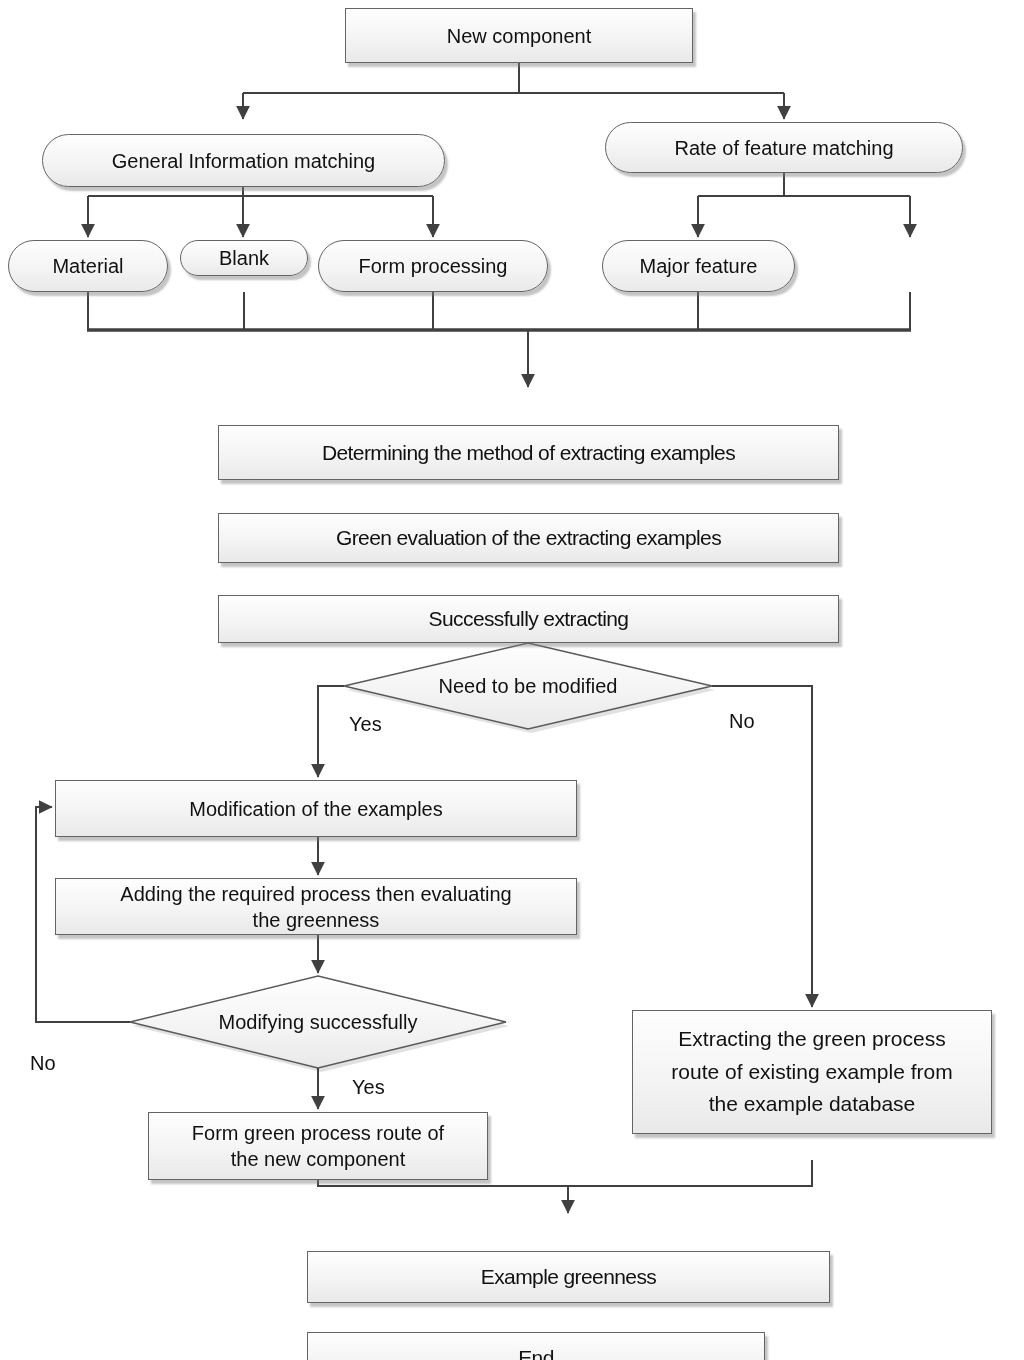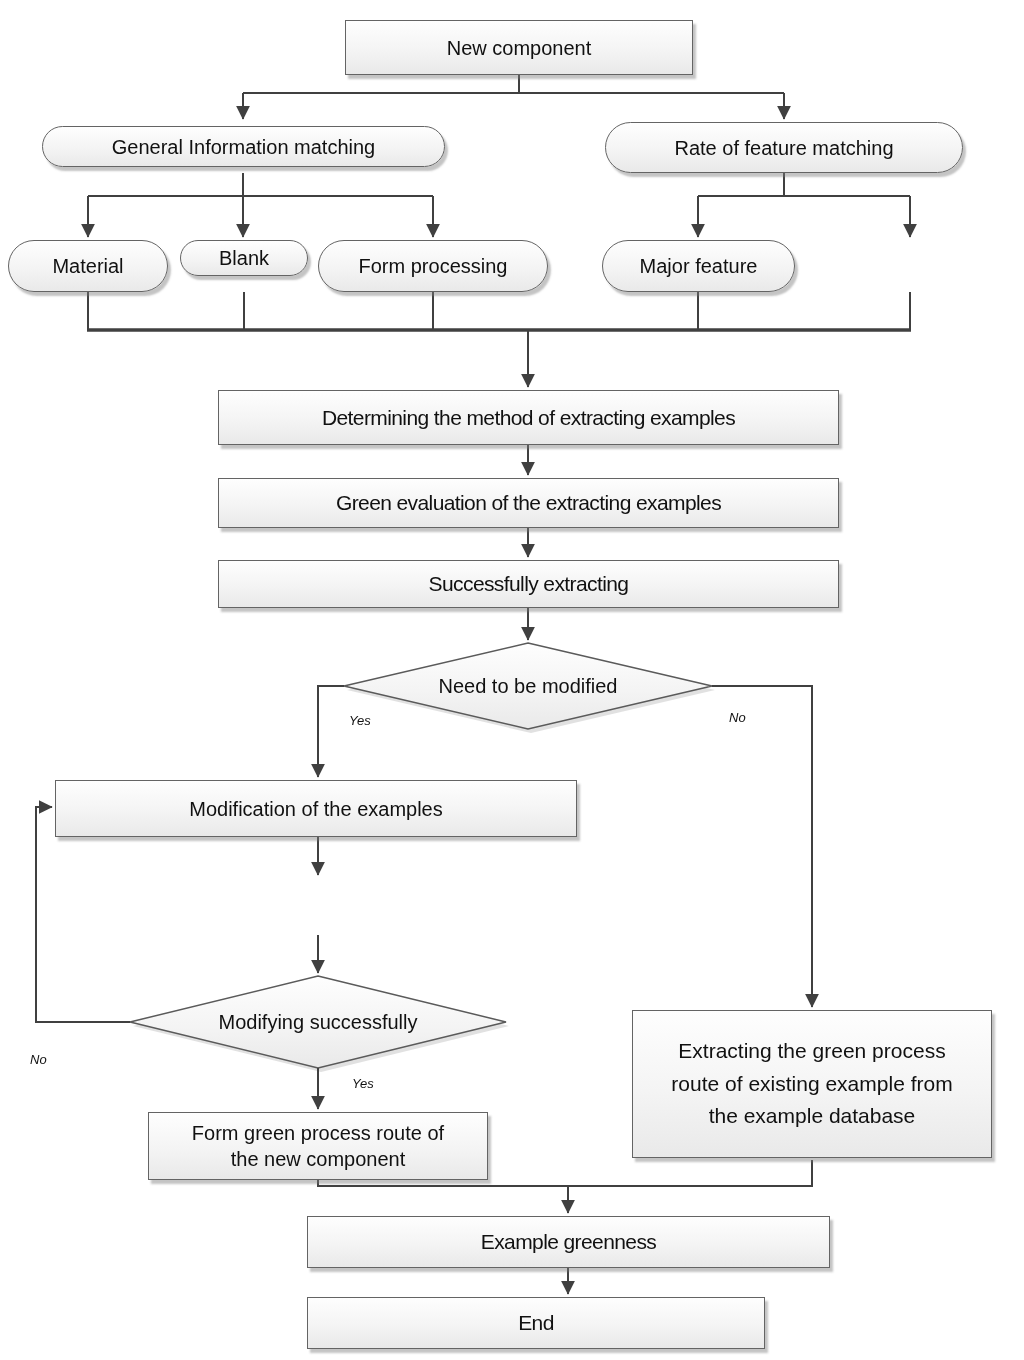--- a/index.html
+++ b/index.html
@@ -12,26 +12,26 @@
   .node{
     position:absolute;box-sizing:border-box;
     display:flex;align-items:center;justify-content:center;
     text-align:center;white-space:pre-line;
     background:linear-gradient(180deg,#fefefe 0%,#f4f4f4 55%,#e9e9e9 100%);
     border:1.5px solid #646464;
     box-shadow:3px 4px 2px rgba(125,125,125,0.45);
     font-size:20px;line-height:1.3;
   }
   .stadium{border-radius:27px;}
-  .narrow{font-size:21px;letter-spacing:-0.6px;}
+  .narrow{font-size:21px;letter-spacing:-0.6px;margin-top:35px;}
   .dlabel{
     position:absolute;transform:translate(-50%,-50%);
     font-size:20px;white-space:nowrap;text-align:center;
   }
-  .elabel{position:absolute;font-size:13px;white-space:nowrap;font-style:italic;}
+  .elabel{position:absolute;font-size:20px;white-space:nowrap;}
   .wire{stroke:#404040;stroke-width:2;fill:none;}
   .wire-thick{stroke:#404040;stroke-width:3.4;fill:none;}
   .diamond{fill:url(#nodegrad);stroke:#5a5a5a;stroke-width:1.5;}
   .diamond-shadow{fill:#c9c9c9;opacity:0.55;}
 </style>
 </head>
 <body>
 
 <div id="canvas">
 
@@ -115,23 +115,23 @@
     </g>
 
     <g>
       <path class="wire" d="M318,1180 V1186 H568"></path>
       <path class="wire" d="M812,1160 V1186 H568"></path>
       <path class="wire" d="M568,1186 V1213" marker-end="url(#arrow)"></path>
       <path class="wire" d="M568,1268 V1294" marker-end="url(#arrow)"></path>
     </g>
   </svg>
 
-  <div class="node" style="left:345px;top:20px;width:348px;height:55px;">New component</div>
+  <div class="node" style="left:345px;top:8px;width:348px;height:55px;">New component</div>
 
-  <div class="node stadium" style="left:42px;top:126px;width:403px;height:41px;">General Information matching</div>
+  <div class="node stadium" style="left:42px;top:134px;width:403px;height:53px;">General Information matching</div>
 
   <div class="node stadium" style="left:605px;top:122px;width:358px;height:51px;">Rate of feature matching</div>
 
   <div class="node stadium" style="left:8px;top:240px;width:160px;height:52px;">Material</div>
 
   <div class="node stadium" style="left:180px;top:240px;width:128px;height:36px;">Blank</div>
 
   <div class="node stadium" style="left:318px;top:240px;width:230px;height:52px;">Form processing</div>
 
   <div class="node stadium" style="left:602px;top:240px;width:193px;height:52px;">Major feature</div>
@@ -144,31 +144,33 @@
   <div class="node narrow" style="left:218px;top:560px;width:621px;height:48px;">Successfully extracting</div>
 
   <div class="dlabel" style="left:528px;top:686px;">Need to be modified</div>
 
   <div class="elabel" style="left:349px;top:713px;">Yes</div>
 
   <div class="elabel" style="left:729px;top:710px;">No</div>
 
   <div class="node" style="left:55px;top:780px;width:522px;height:57px;">Modification of the examples</div>
 
+  <div class="node" style="left:55px;top:878px;width:522px;height:57px;">Adding the required process then evaluating
+the greenness</div>
 
   <div class="dlabel" style="left:318px;top:1022px;">Modifying successfully</div>
 
   <div class="elabel" style="left:30px;top:1052px;">No</div>
 
   <div class="elabel" style="left:352px;top:1076px;">Yes</div>
 
   <div class="node" style="left:148px;top:1112px;width:340px;height:68px;">Form green process route of
 the new component</div>
 
-  <div class="node" style="left:632px;top:1010px;width:360px;height:148px;font-size:21px;line-height:1.55;">Extracting the green process
+  <div class="node" style="left:632px;top:1010px;width:360px;height:124px;font-size:21px;line-height:1.55;">Extracting the green process
 route of existing example from
 the example database</div>
 
   <div class="node narrow" style="left:307px;top:1216px;width:523px;height:52px;">Example greenness</div>
 
   <div class="node narrow" style="left:307px;top:1297px;width:458px;height:52px;">End</div>
 
 </div>
 
 </body></html>

